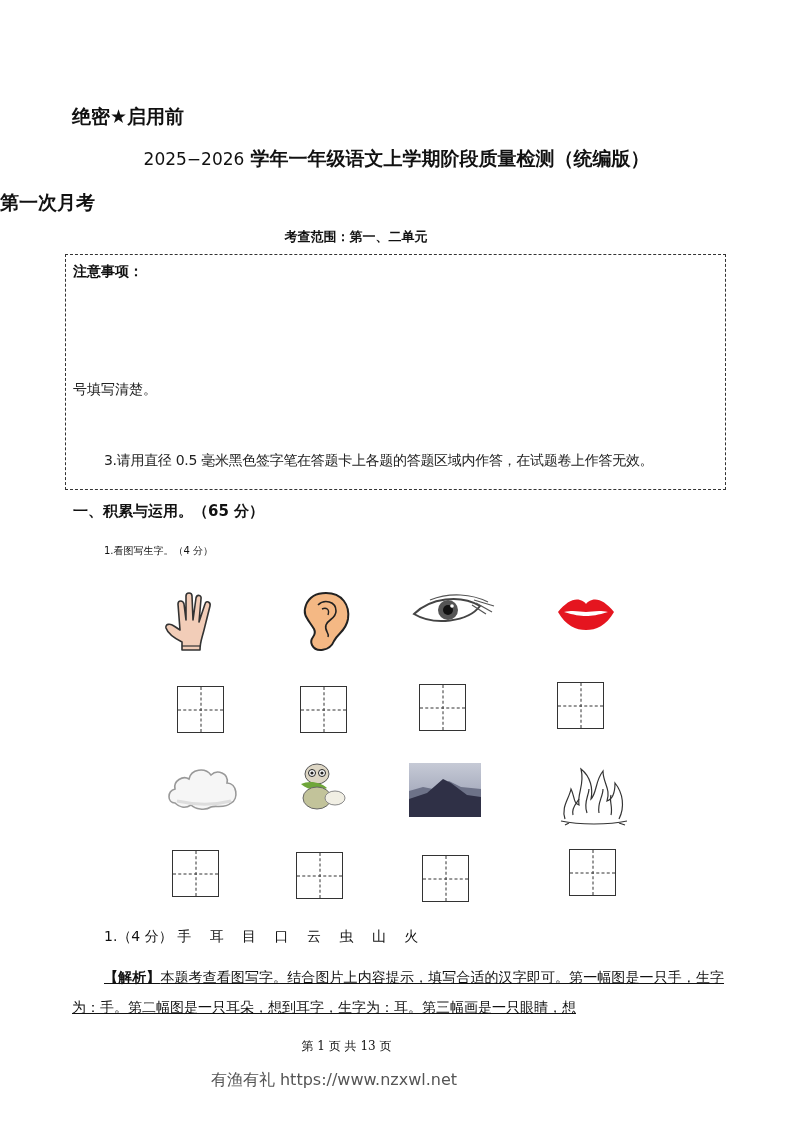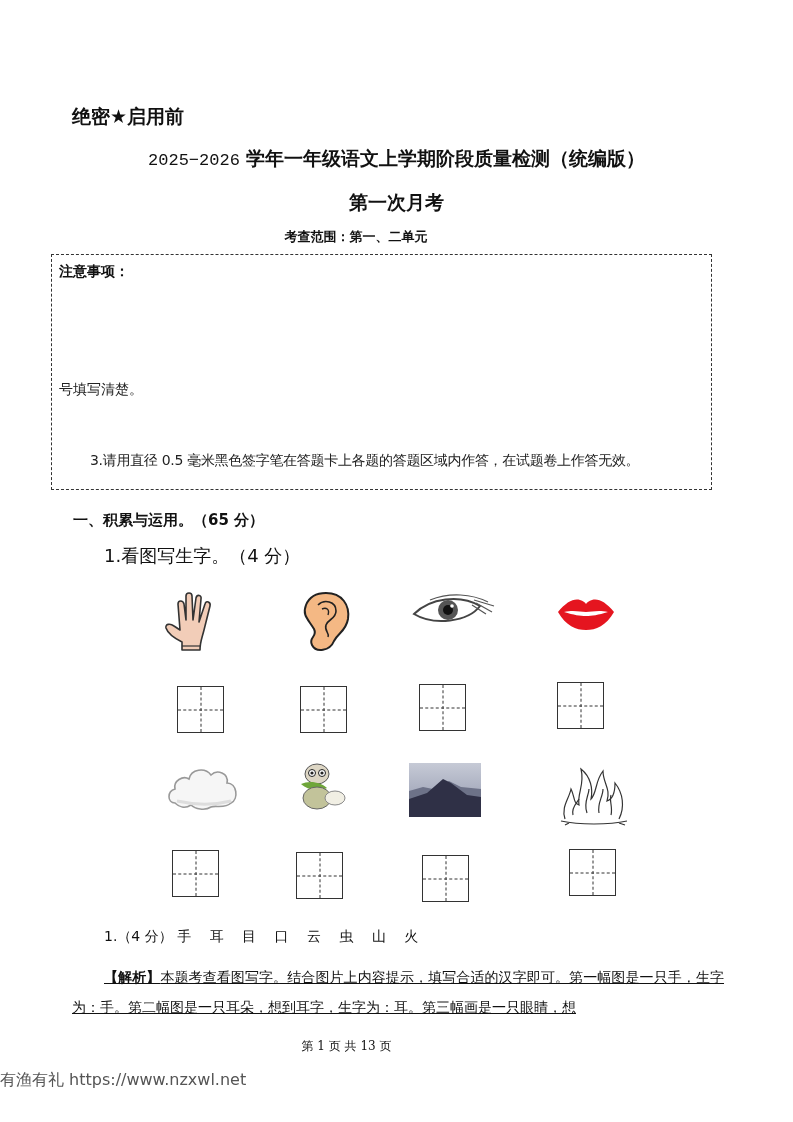--- a/index.html
+++ b/index.html
@@ -1,39 +1,39 @@
 <!DOCTYPE html>
 <html><head>
 <meta charset="utf-8">
 <style>
   html, body { margin: 0; padding: 0; background: #ffffff; }
   body { width: 793px; height: 1122px; position: relative; overflow: hidden;
          font-family: "DejaVu Serif", "Liberation Serif", serif; color: #111; }
   .abs { position: absolute; }
   .confidential { left: 72px; top: 104px; font-size: 19px; font-family: "DejaVu Sans", sans-serif; font-weight: bold; letter-spacing: 0px; }
   .title { left: 0; width: 793px; top: 146px; text-align: center; font-size: 19px; font-family: "DejaVu Sans", sans-serif; }
-  .title .yr { font-weight: normal; font-size: 17px; font-family: Liberation Mono, monospace; }
+  .title .yr { font-weight: normal; font-size: 17px; }
   .title .rest { font-weight: bold; }
-  .subtitle { left: 0; width: 793px; top: 190px; text-align: center; font-size: 19px; font-family: "DejaVu Sans", sans-serif; font-weight: bold; }
+  .subtitle { left: 0; width: 793px; top: 190px; text-align: left; font-size: 19px; font-family: "DejaVu Sans", sans-serif; font-weight: bold; }
   .scope { left: 0; width: 712px; top: 228px; text-align: center; font-size: 13px; font-weight: bold; }
-  .notice { left: 51px; top: 254px; width: 661px; height: 236px; border: 1px dashed #333; box-sizing: border-box; }
+  .notice { left: 65px; top: 254px; width: 661px; height: 236px; border: 1px dashed #333; box-sizing: border-box; }
   .notice-head { position: absolute; left: 7px; top: 8px; font-size: 14px; font-weight: bold; font-family: "DejaVu Sans", sans-serif; }
   .notice-line { position: absolute; font-size: 14px; font-family: "DejaVu Sans", sans-serif; color: #222; white-space: nowrap; }
-  .sec-head { left: 73px; top: 502px; font-size: 15px; font-weight: bold; font-family: "DejaVu Sans", sans-serif; margin-top: 9px; }
-  .q1 { left: 104px; top: 544px; font-size: 18px; font-family: "DejaVu Sans", sans-serif; }
+  .sec-head { left: 73px; top: 502px; font-size: 15px; font-weight: bold; font-family: "DejaVu Sans", sans-serif; }
+  .q1 { left: 104px; top: 544px; font-size: 10px; font-family: "DejaVu Sans", sans-serif; }
   .pic { position: absolute; }
   .tz { position: absolute; width: 47px; height: 47px; border: 1.5px solid #333; box-sizing: border-box; }
   .tz::before { content: ""; position: absolute; left: 50%; top: 0; bottom: 0; border-left: 1.3px dashed #333; transform: translateX(-50%); }
   .tz::after { content: ""; position: absolute; top: 50%; left: 0; right: 0; border-top: 1.3px dashed #333; transform: translateY(-50%); }
   .answer { left: 104px; top: 928px; font-size: 14px; font-family: "DejaVu Sans", sans-serif; word-spacing: 0; }
   .answer .chars span { margin-right: 14px; }
   .analysis { left: 72px; top: 962px; width: 652px; font-size: 14px; line-height: 30px; text-indent: 32px; text-align: justify; text-decoration: underline; }
   .analysis .tag { font-weight: bold; font-family: "DejaVu Sans", sans-serif; }
   .pagenum { left: 0; width: 693px; top: 1038px; text-align: center; font-size: 12px; }
-  .watermark { left: 0; width: 668px; top: 1070px; font-size: 16px; font-family: "DejaVu Sans", sans-serif; color: #555; }
+  .watermark { left: 0; width: 668px; top: 1070px; text-align: center; font-size: 16px; font-family: "DejaVu Sans", sans-serif; color: #555; }
 </style>
 </head>
 <body>
 
 <div class="abs confidential">绝密★启用前</div>
 
 <div class="abs title">
   <span class="yr">2025−2026</span>
   <span class="rest">学年一年级语文上学期阶段质量检测（统编版）</span>
 </div>

